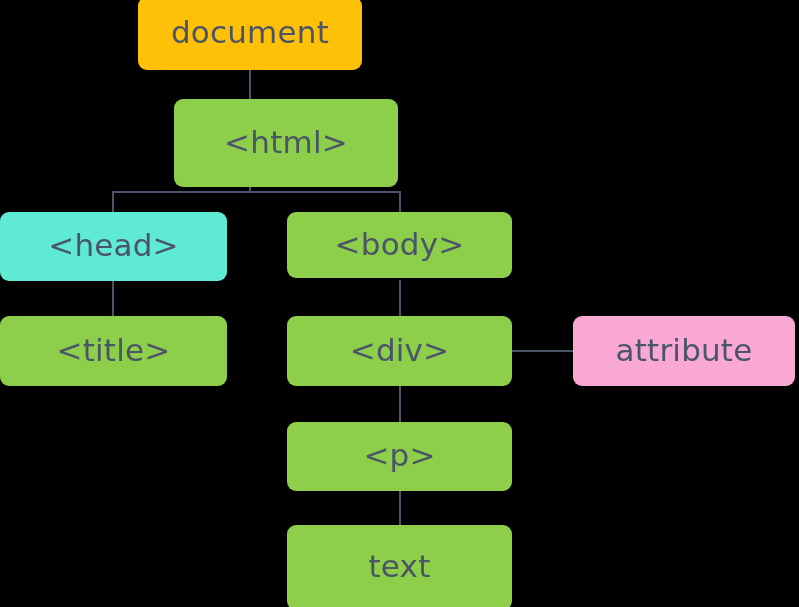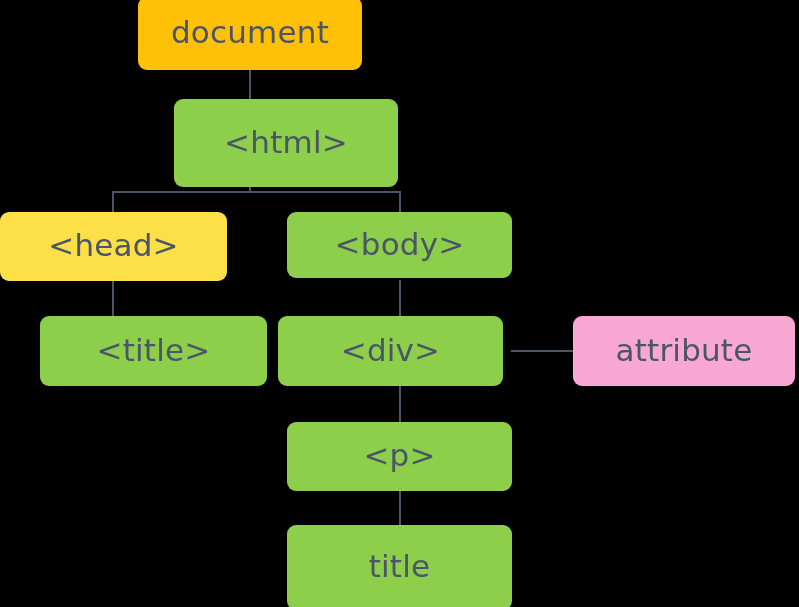--- a/index.html
+++ b/index.html
@@ -70,41 +70,41 @@
   </svg>
 
   <div class="node node-orange" style="left: 138px; top: -3px; width: 224px; height: 73px; background: rgb(255, 193, 7);">
     <span class="node-label">document</span>
   </div>
 
   <div class="node node-green" style="left: 138px; top: 99px; width: 224px; height: 88px; background: rgb(141, 206, 74); margin-left: 36px;">
     <span class="node-label">&lt;html&gt;</span>
   </div>
 
-  <div class="node node-green" style="left: 0px; top: 212px; width: 227px; height: 69px; background: #fde047; text-align: right;">
+  <div class="node node-green" style="left: 0px; top: 212px; width: 227px; height: 69px; background: #5eead4; text-align: right;">
     <span class="node-label">&lt;head&gt;</span>
   </div>
 
   <div class="node node-green" style="left: 287px; top: 212px; width: 225px; height: 66px; background: rgb(141, 206, 74);">
     <span class="node-label">&lt;body&gt;</span>
   </div>
 
-  <div class="node node-green" style="left: 0px; top: 316px; width: 227px; height: 70px; background: rgb(141, 206, 74); margin-left: 40px;">
+  <div class="node node-green" style="left: 0px; top: 316px; width: 227px; height: 70px; background: rgb(141, 206, 74);">
     <span class="node-label">&lt;title&gt;</span>
   </div>
 
-  <div class="node node-green" style="left: 278px; top: 316px; width: 225px; height: 70px; background: rgb(141, 206, 74);">
+  <div class="node node-green" style="left: 287px; top: 316px; width: 225px; height: 70px; background: rgb(141, 206, 74);">
     <span class="node-label">&lt;div&gt;</span>
   </div>
 
   <div class="node node-green" style="left: 573px; top: 316px; width: 222px; height: 70px; background: #f9a8d4;">
     <span class="node-label">attribute</span>
   </div>
 
   <div class="node node-green" style="left: 287px; top: 422px; width: 225px; height: 69px; background: rgb(141, 206, 74);">
     <span class="node-label">&lt;p&gt;</span>
   </div>
 
   <div class="node node-green" style="left: 287px; top: 525px; width: 225px; height: 85px; background: rgb(141, 206, 74);">
-    <span class="node-label">title</span>
+    <span class="node-label">text</span>
   </div>
 
 </div>
 
 </body></html>

